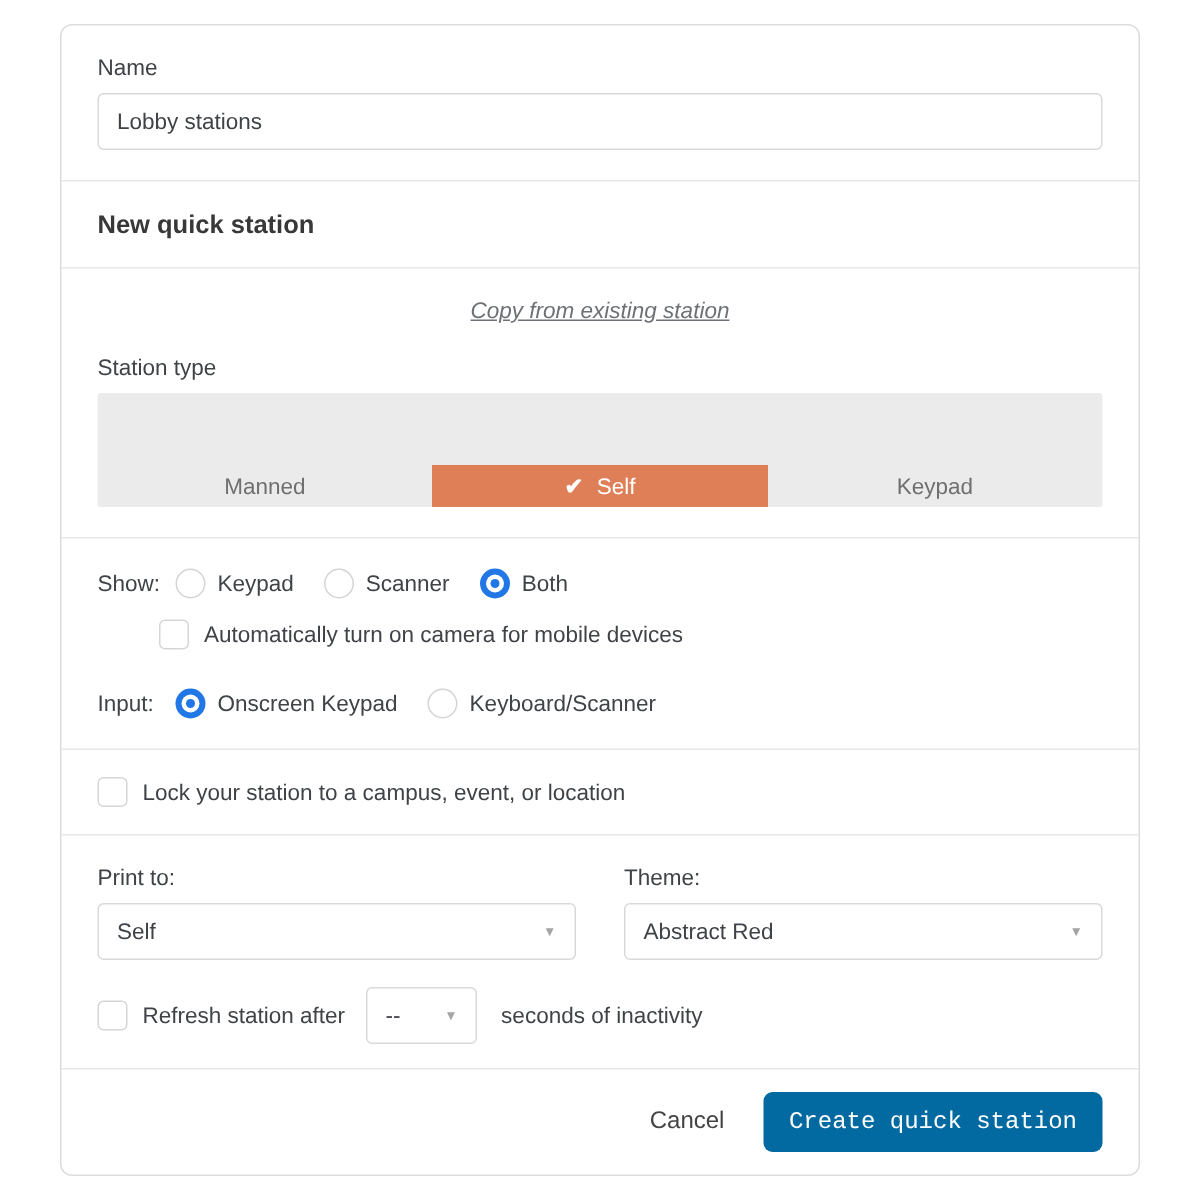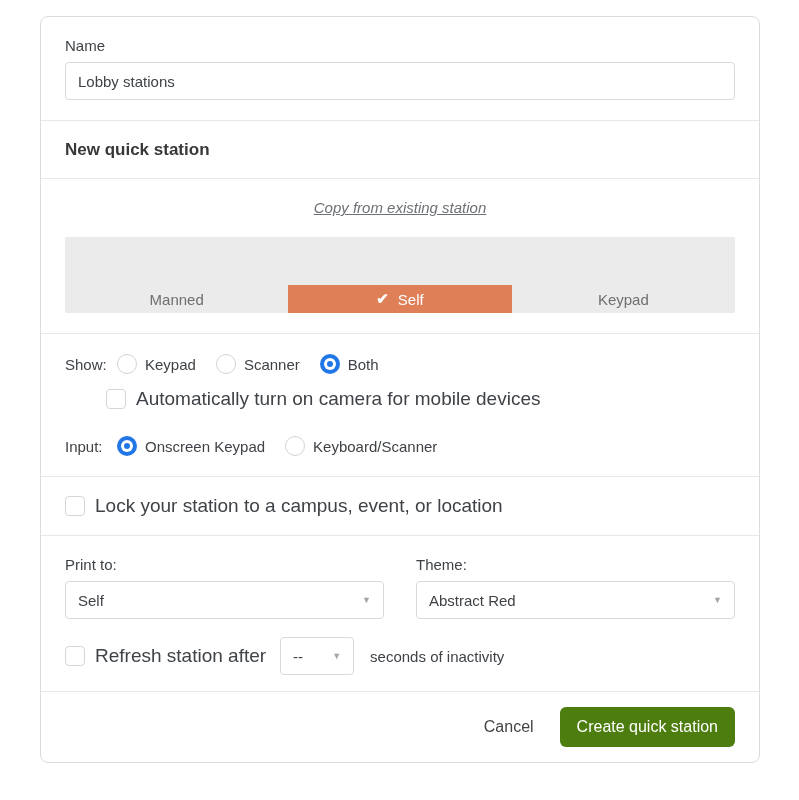--- a/index.html
+++ b/index.html
@@ -54,21 +54,21 @@
     background:#fff; border-radius:50%;
   }
   .radio.checked::before {
     content:""; position:absolute; left:7px; top:7px; width:6px; height:6px;
     background:#2277e6; border-radius:50%; z-index:1;
   }
   .checkbox {
     width:20px; height:20px; border:1.5px solid #d6d6d6; border-radius:4px;
     background:#fff; flex:0 0 auto; cursor:pointer;
   }
-  .cb-label { margin-left:10px; font-size:19px; }
+  .cb-label { margin-left:10px; font-size:15px; }
 
   .show-row { margin-bottom:14px; }
   .camera-row { margin-left:41px; margin-bottom:26px; }
 
   
   .two-col { display:grid; grid-template-columns:1fr 1fr; gap:32px; }
   .select-box {
     height:38px; border:1px solid #d9d9d9; border-radius:4px; background:#fff;
     display:flex; align-items:center; justify-content:space-between;
     padding:0 12px; font-size:15px; color:#3f4347; cursor:pointer;
@@ -80,43 +80,44 @@
   }
 
   
   .footer {
     border-top:1px solid #e8e8e8; padding:15px 24px;
     display:flex; align-items:center; justify-content:flex-end; gap:26px;
   }
   .cancel-btn { font-size:16px; color:#444; cursor:pointer; background:none; border:none;
     font-family:"Liberation Sans", sans-serif; }
   .primary-btn {
-    background:#4d7c0f; color:#fff; border:none; border-radius:6px;
+    background:#0369a1; color:#fff; border:none; border-radius:6px;
     font-size:16px; padding:11px 17px; cursor:pointer;
-    font-family:Liberation Sans, sans-serif;
+    font-family:Liberation Mono, monospace;
   }
 </style>
 </head>
 <body>
 
 <div class="modal">
 
   <div class="section">
     <span class="field-label">Name</span>
     <input class="text-input" type="text" value="Lobby stations" style="">
   </div>
 
   <div class="section hdr">
     <h1>New quick station</h1>
   </div>
 
   <div class="section" style="padding-top:18px;">
     <div class="copy-row">
       <a class="copy-link">Copy from existing station</a>
     </div>
+    <span class="field-label">Station type</span>
     <div class="seg">
       <div class="seg-btn">
         <span class="opt-text">Manned</span>
       </div>
       <div class="seg-btn selected">
         <span class="check-glyph">✔</span>
         <span class="opt-text">Self</span>
       </div>
       <div class="seg-btn">
         <span class="opt-text">Keypad</span>

